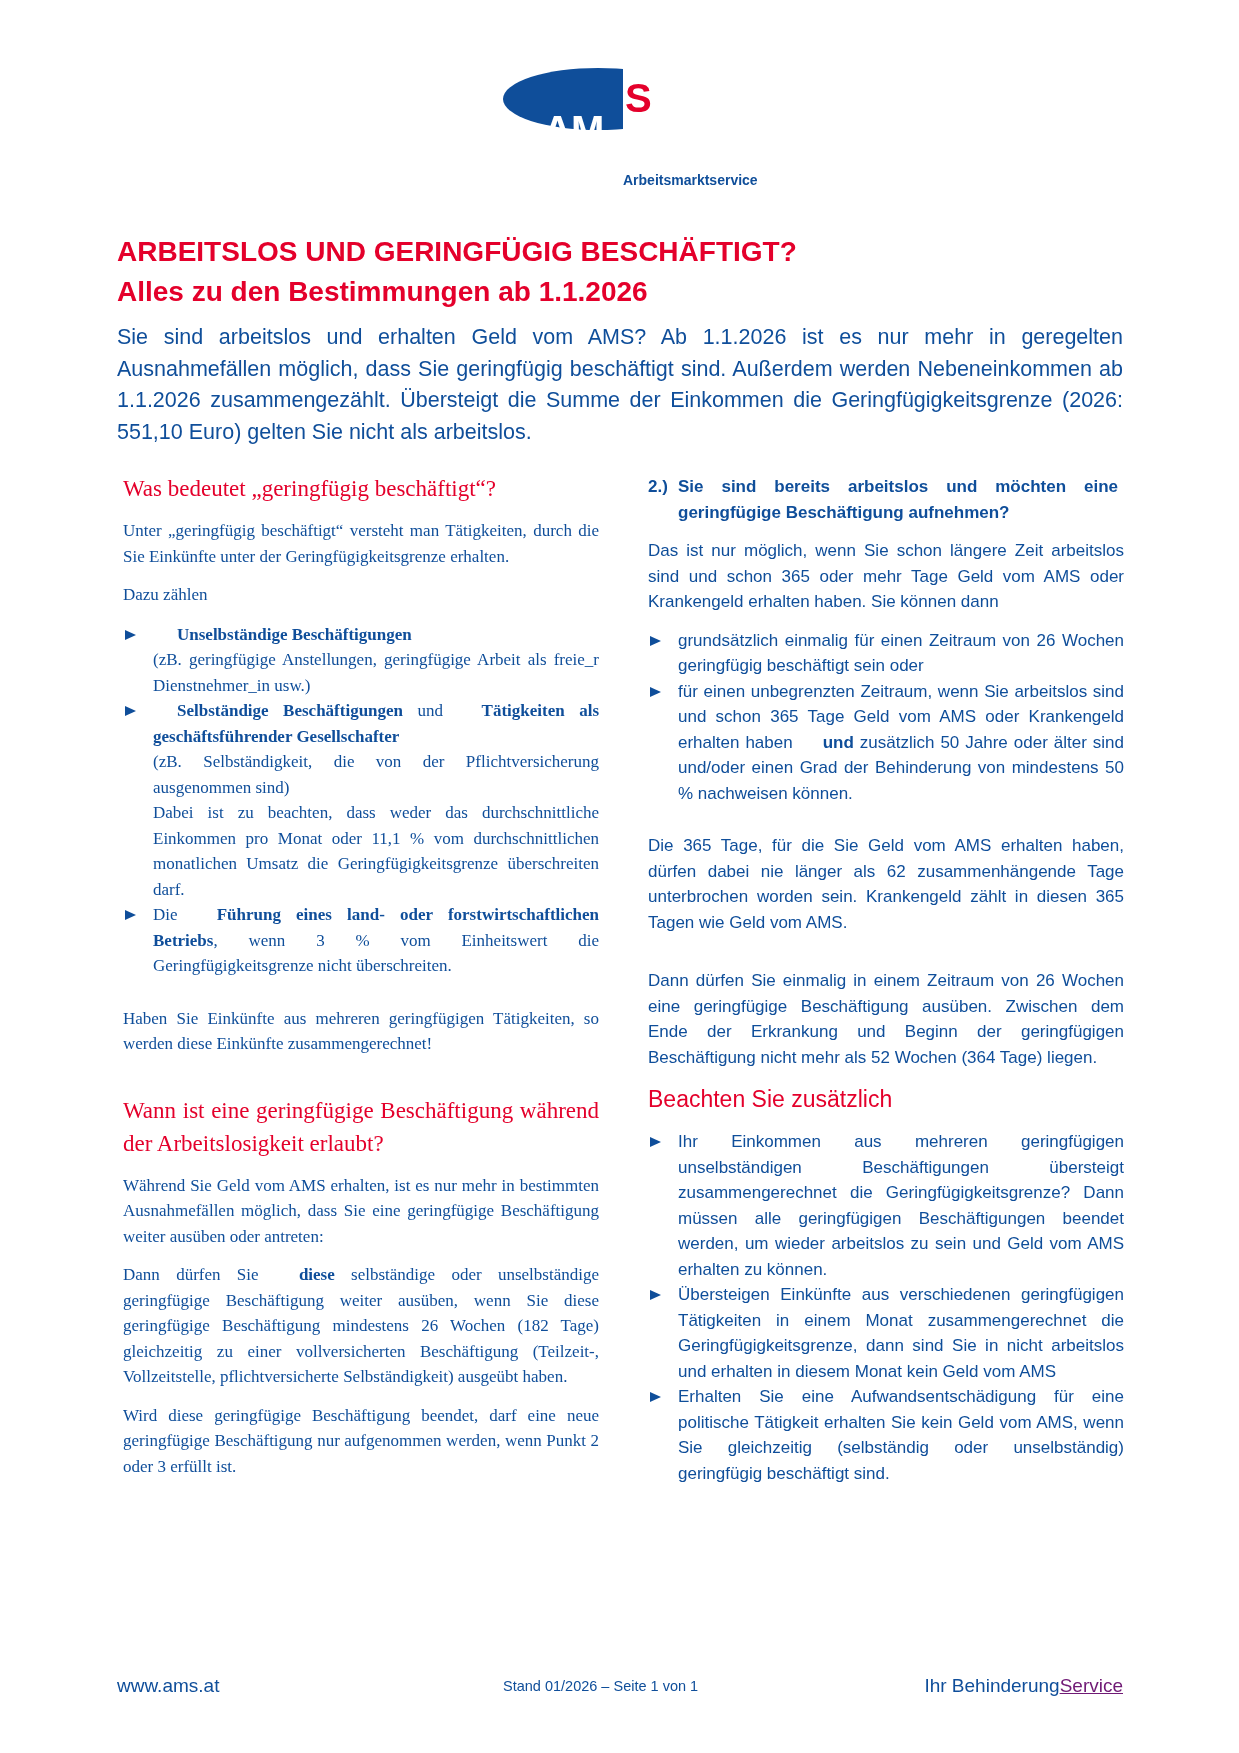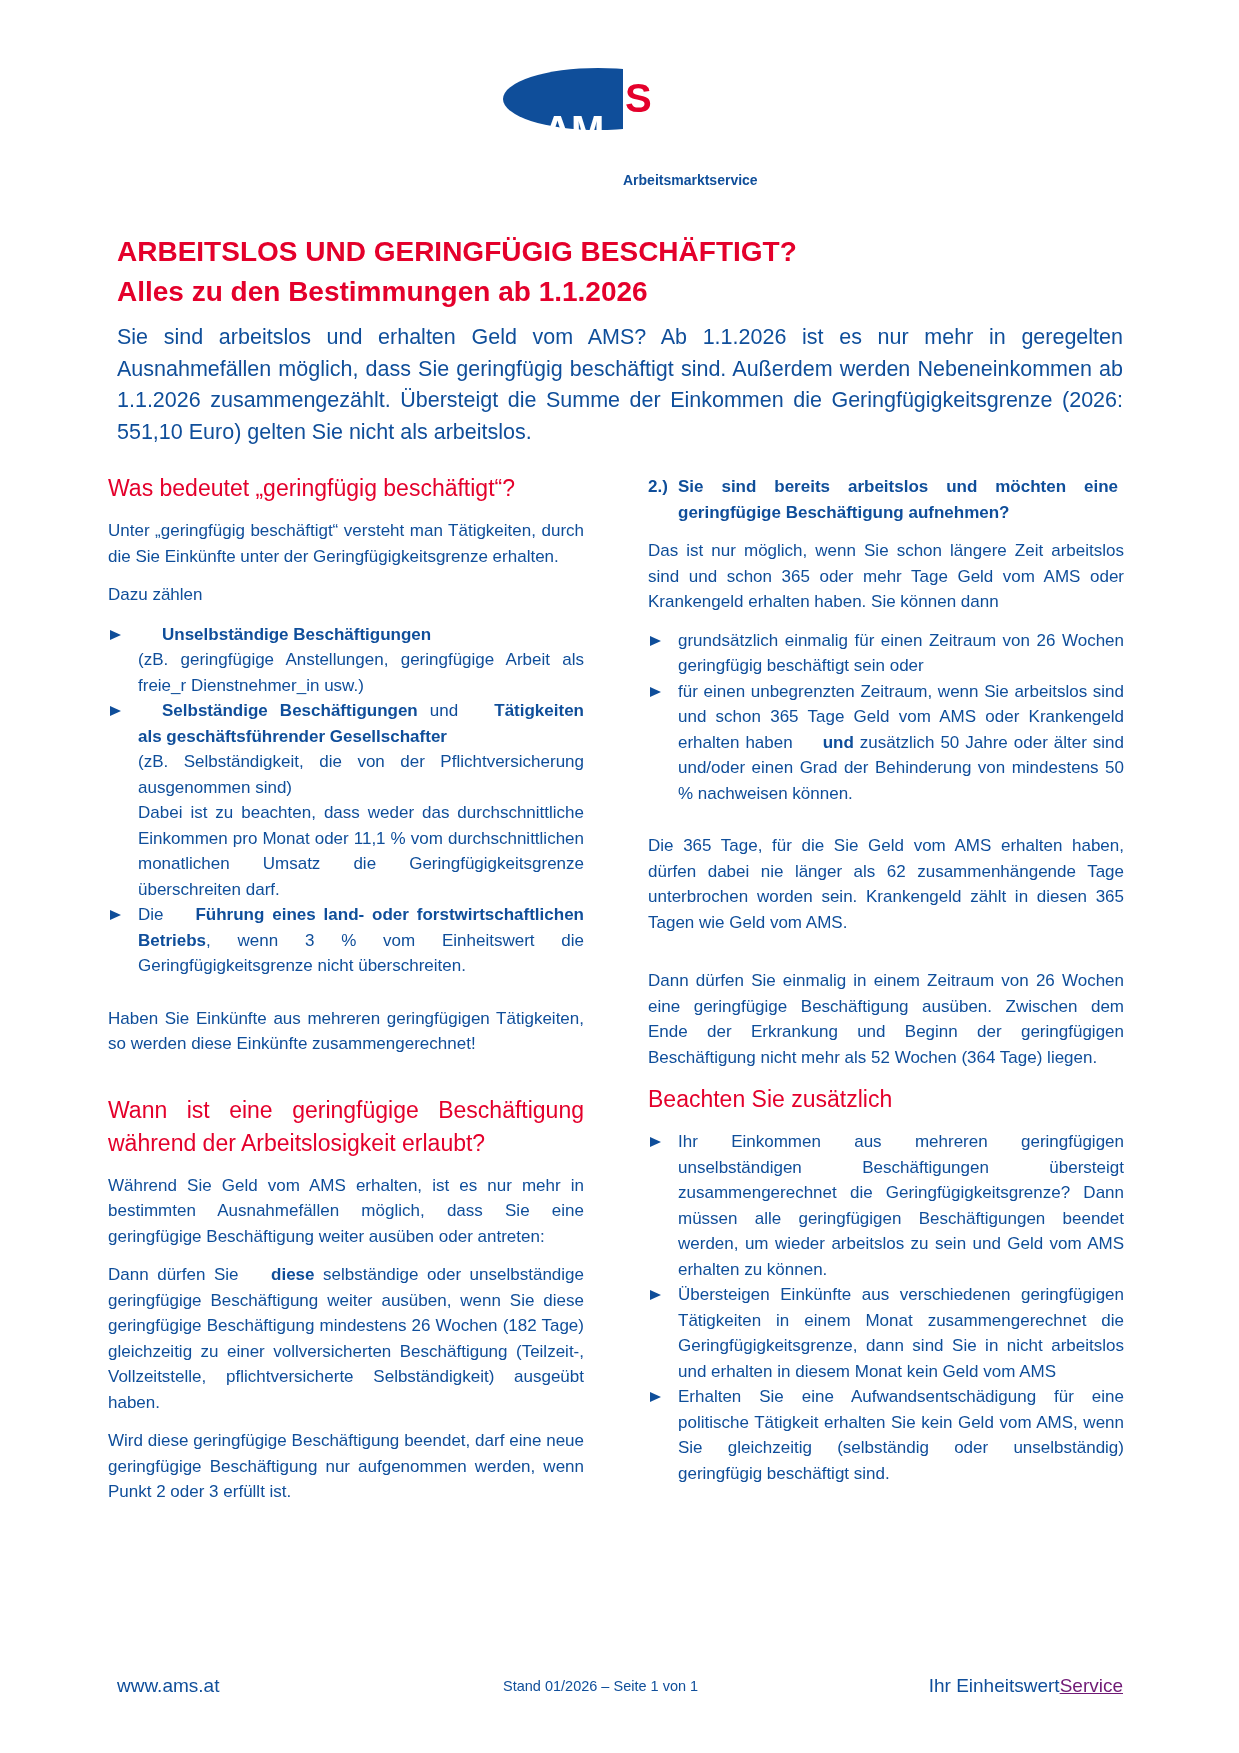--- a/index.html
+++ b/index.html
@@ -20,21 +20,21 @@
               white-space: nowrap; margin-top: 28px; }
 
   
   .title { position: absolute; left: 117px; top: 232px; width: 1010px; color: #e4002b; font-weight: bold;
            font-size: 28px; line-height: 40px; }
   .intro { position: absolute; left: 117px; top: 322px; width: 1006px; color: #0f4e9a;
            font-size: 21.5px; line-height: 31.5px; text-align: justify; }
 
   
   .col { position: absolute; top: 472px; width: 476px; font-size: 17px; line-height: 25.5px; color: #0f4e9a; }
-  .col-left { left: 108px; }
+  .col-left { left: 123px; font-family: Liberation Serif, serif; }
   .col-right { left: 648px; width: 476px; }
   .col p { margin: 0 0 13px 0; text-align: justify; }
   .h2 { color: #e4002b; font-size: 23px; line-height: 33px; margin: 0 0 13px 0; font-weight: normal; }
   .h2.justify { text-align: justify; text-align-last: left; }
   .h3 { font-weight: bold; margin: 0 6px 13px 0; padding-left: 30px; text-indent: -30px; text-align: justify; }
   .h3 .num { display: inline-block; width: 30px; text-indent: 0; }
   ul.bullets { list-style: none; margin: 0 0 13px 0; padding: 0; }
   ul.bullets li { position: relative; padding-left: 30px; text-align: justify; }
   ul.bullets li .tri { position: absolute; left: 2px; top: 8px; width: 0; height: 0;
                        border-top: 5px solid transparent; border-bottom: 5px solid transparent;
@@ -136,15 +136,15 @@
       <li>
         <span class="tri"></span>
         <span>Erhalten Sie eine Aufwandsentschädigung für eine politische Tätigkeit erhalten Sie kein Geld vom AMS, wenn Sie gleichzeitig (selbständig oder unselbständig) geringfügig beschäftigt sind.</span>
       </li>
     </ul>
   </div>
 
   <div class="footer">
     <span class="url">www.ams.at</span>
     <span class="stand">Stand 01/2026 – Seite 1 von 1</span>
-    <span class="brand"><span>Ihr Einheitswert</span><span class="red">Service</span></span>
+    <span class="brand"><span>Ihr Behinderung</span><span class="red">Service</span></span>
   </div>
 </div>
 
 </body></html>

